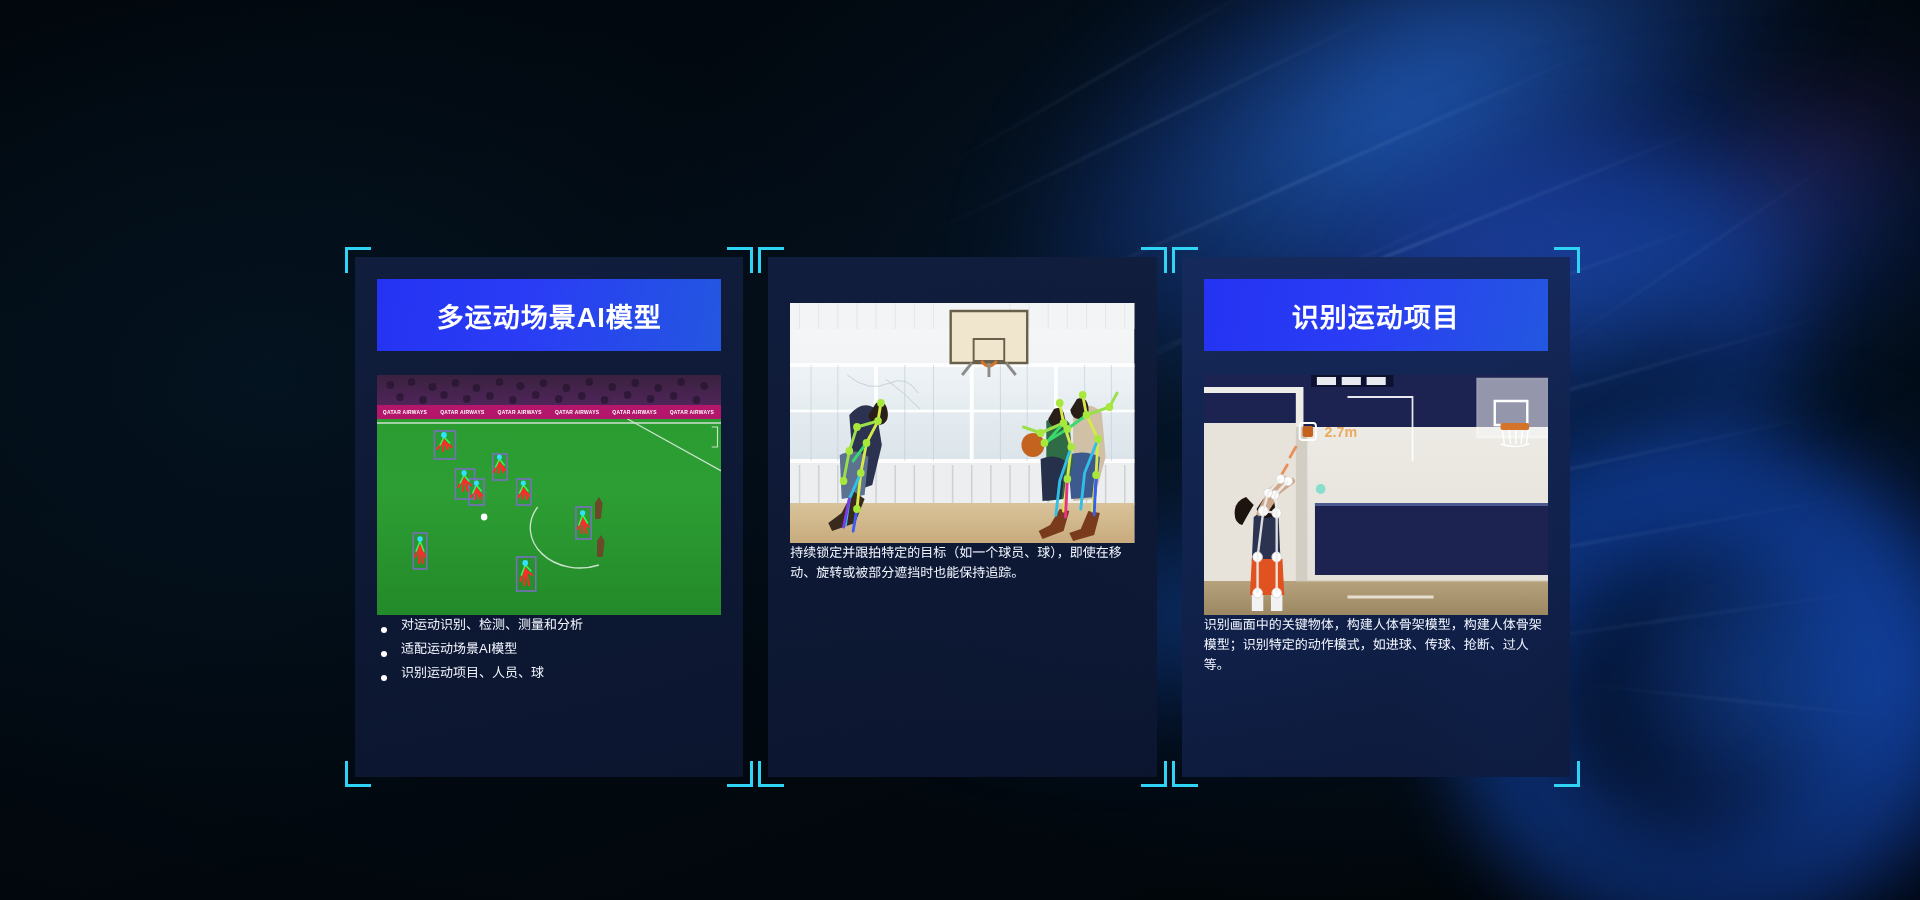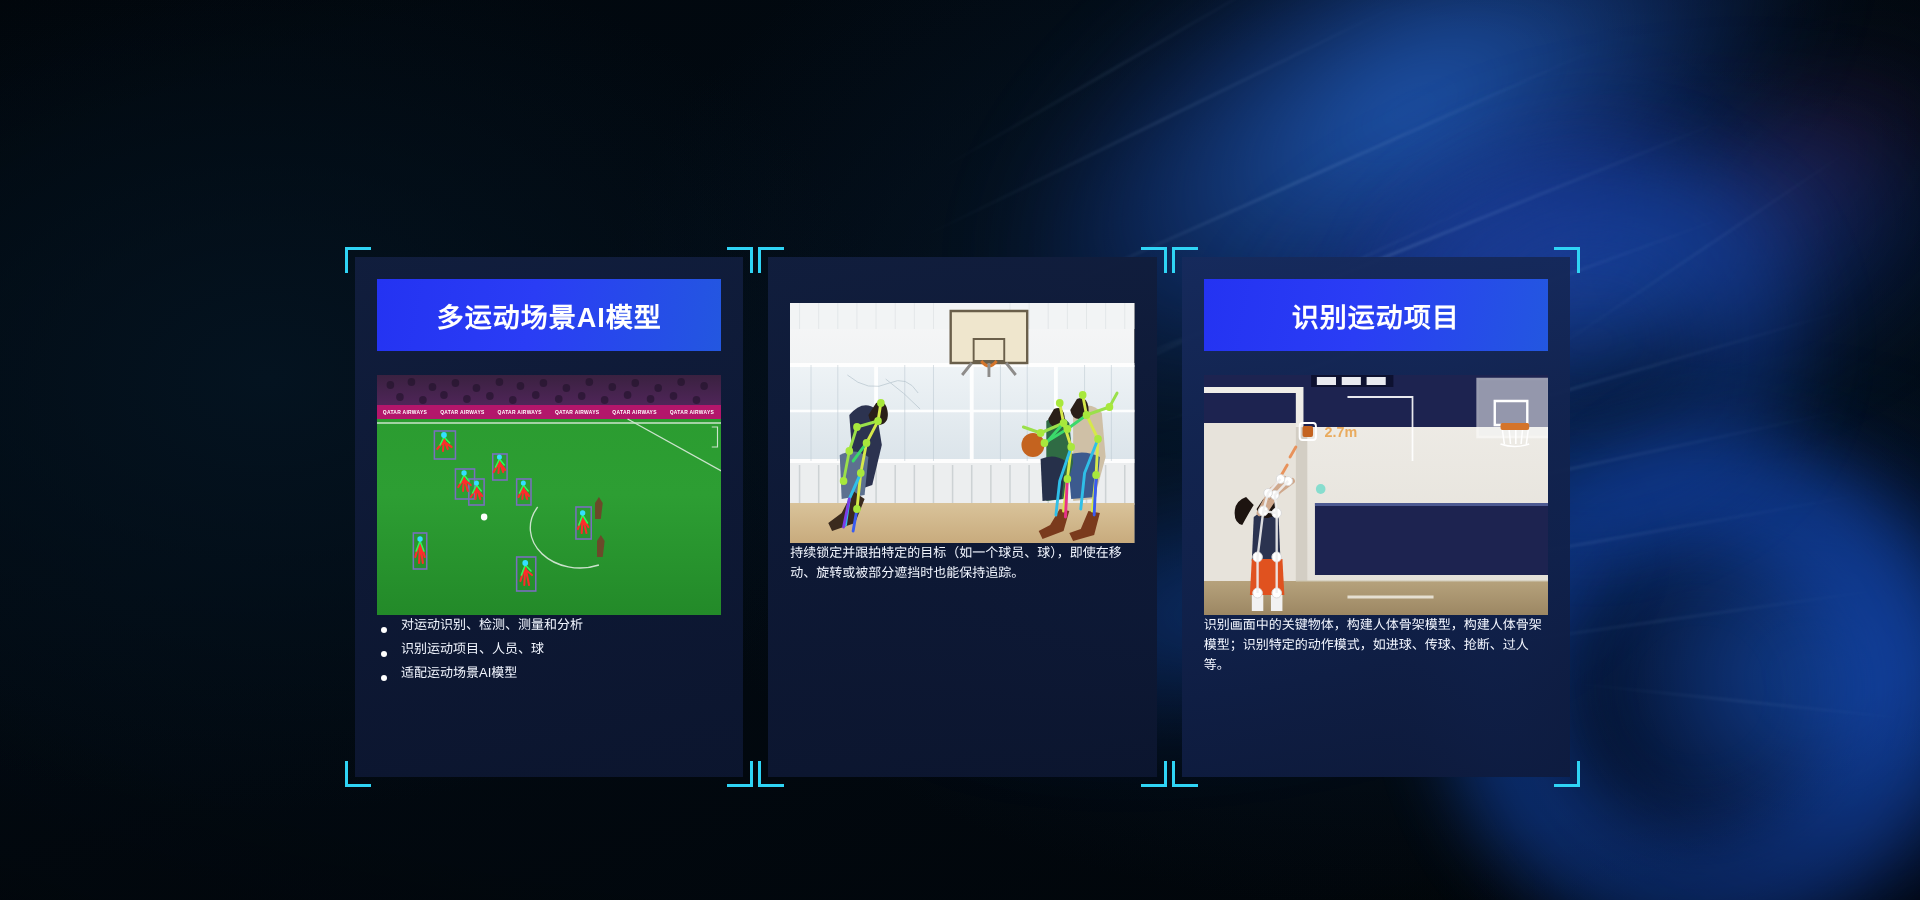--- a/index.html
+++ b/index.html
@@ -346,22 +346,22 @@
           <path d="M228 128 l4 -6 l4 6 l-2 16 l-6 0 z"></path>
           <path d="M230 166 l4 -6 l4 6 l-2 16 l-6 0 z"></path>
         </g>
         <circle cx="112" cy="142" r="3.4" fill="#ffffff"></circle>
       </svg>
     </div>
 
     <div class="card-body">
       <ul class="bullets">
         <li>对运动识别、检测、测量和分析</li>
+        <li>适配运动场景AI模型</li>
         <li>识别运动项目、人员、球</li>
-        <li>适配运动场景AI模型</li>
       </ul>
     </div>
   </div>
 
   <div class="card">
     <span class="corner c-tl">
         <i class="h"></i>
         <i class="v"></i>
       </span>
     <span class="corner c-tr">

